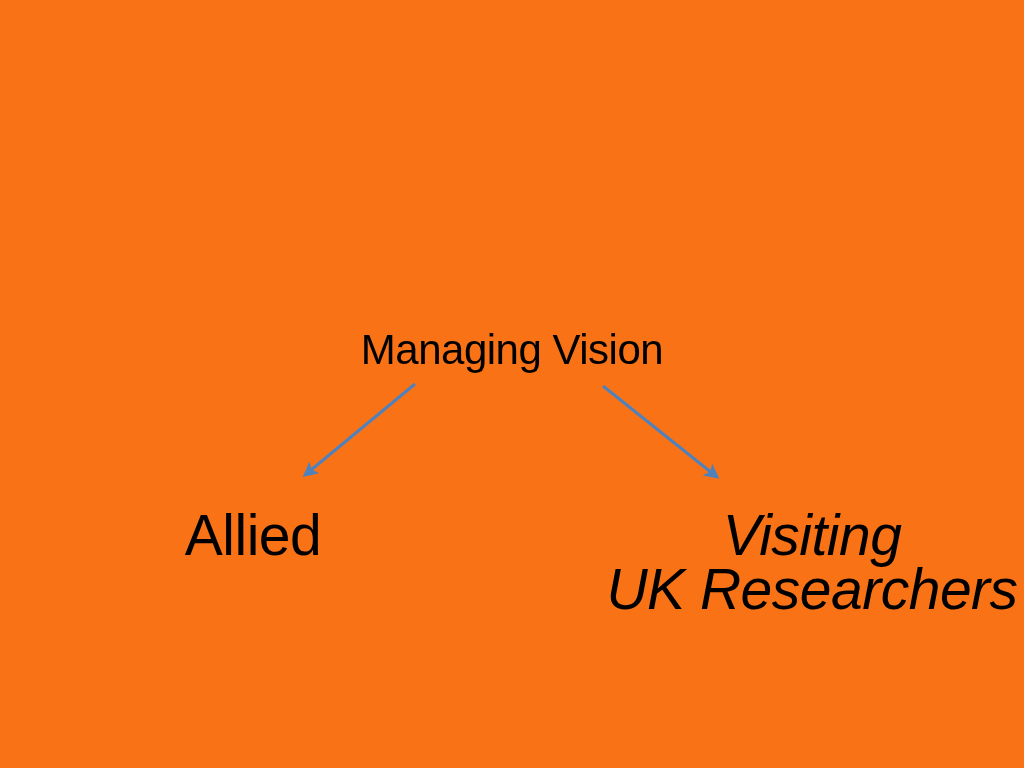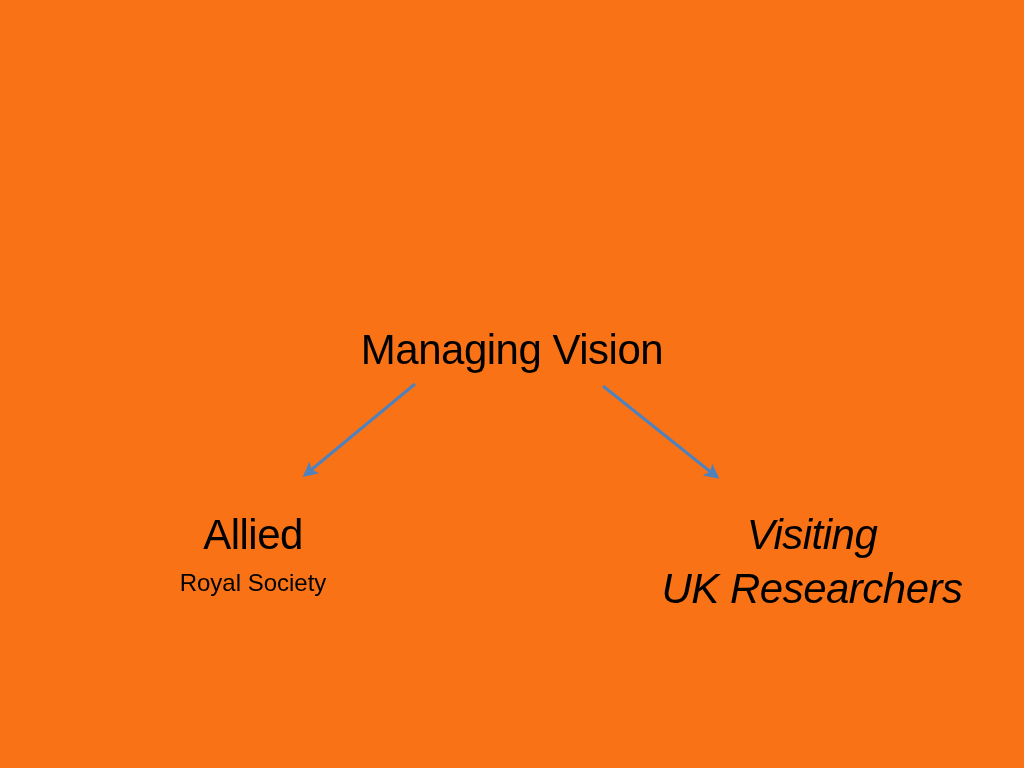--- a/index.html
+++ b/index.html
@@ -37,21 +37,21 @@
   }
   .node {
     position: absolute;
     top: 508px;
     width: 440px;
     text-align: center;
   }
   .node-left  { left: 33px; }
   .node-right { left: 592px; font-style: italic; }
   .node-heading {
-    font-size: 42px;
+    font-size: 57px;
     line-height: 54px;
     letter-spacing: -0.5px;
     white-space: nowrap;
   }
   .node-details {
     font-size: 24px;
     line-height: 42px;
     white-space: nowrap;
   }
 </style>
@@ -70,21 +70,20 @@
     </defs>
     <line x1="415" y1="384" x2="305" y2="475" stroke-width="3" marker-end="url(#arrowhead)" stroke="#4f81bd"></line>
     <line x1="603" y1="386" x2="717" y2="477" stroke-width="3" marker-end="url(#arrowhead)" stroke="#4f81bd"></line>
   </svg>
 
   <div class="node node-left">
     <div class="node-heading">
       <div>Allied</div>
     </div>
     <div class="node-details">
-      <div>Royal Society</div>
     </div>
   </div>
 
   <div class="node node-right">
     <div class="node-heading">
       <div>Visiting</div>
       <div>UK Researchers</div>
     </div>
     <div class="node-details">
     </div>

